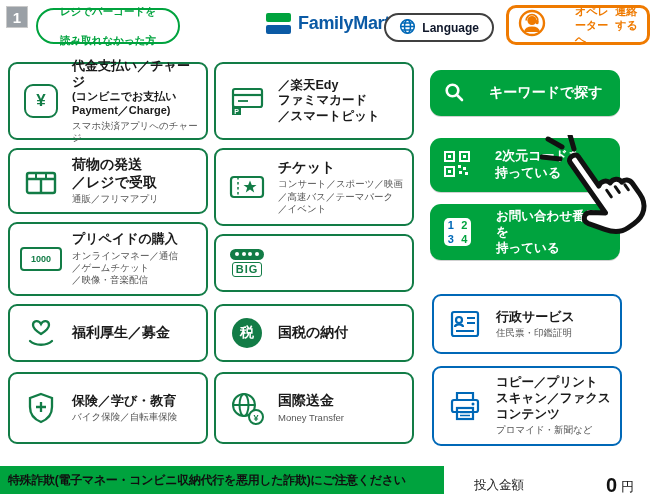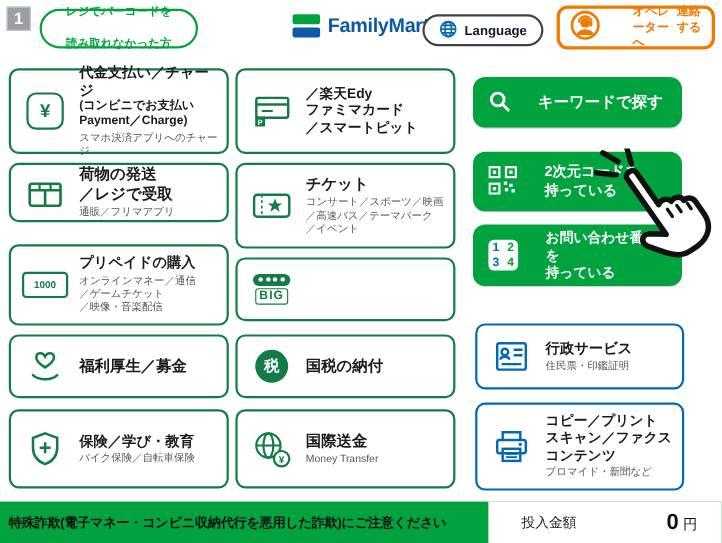--- a/index.html
+++ b/index.html
@@ -67,21 +67,21 @@
     grid-template-columns:1fr 1fr; place-items:center; font-size:11px; font-weight:bold; }
   .numgrid span:nth-child(odd)  { color:#0068b7; }
   .numgrid span:nth-child(even) { color:#00a33e; }
   .svc { left:432px; width:190px; }
 
   
   .hand-cursor { position:absolute; left:540px; top:135px; width:115px; height:115px; z-index:30;
     pointer-events:none; }
 
   
-  .footer { position:absolute; left:0; bottom:0; width:656px; height:38px; background:#00a33e;
+  .footer { position:absolute; left:0; bottom:0; width:656px; height:28px; background:#00a33e;
     display:flex; align-items:center; }
   .warn { padding-left:8px; font-size:12px; font-weight:bold; color:#101010; letter-spacing:-0.3px; }
   .amount-panel { position:absolute; right:0; top:0; width:212px; height:38px; background:#ffffff;
     display:flex; align-items:center; }
   .amount-panel .lbl { margin-left:30px; font-size:12.5px; color:#222; }
   .amount-panel .val { margin-left:auto; font-size:20px; font-weight:bold; color:#111; }
   .amount-panel .unit { font-size:13px; color:#111; margin:3px 22px 0 4px; }
 </style>
 </head>
 <body>
@@ -137,21 +137,21 @@
         </div>
     </div>
     <div class="txt">
       <div class="t">代金支払い／チャージ</div>
       <div class="t s">(コンビニでお支払い</div>
       <div class="t s">Payment／Charge)</div>
       <div class="n">スマホ決済アプリへのチャージ</div>
     </div>
   </div>
 
-  <div class="card col1" style="top:148px;height:54px">
+  <div class="card col1" style="top:148px;height:66px">
     <div class="icon-wrap">
       <svg width="38" height="34" viewBox="0 0 38 34" fill="none" stroke="#127c46" stroke-width="2.4">
         <rect x="5" y="9" width="28" height="20" rx="2"></rect>
         <path d="M5,15 h28 M19,15 v14"></path>
         <path d="M14,9 v6 M24,9 v6" stroke-width="2"></path>
       </svg>
     </div>
     <div class="txt">
       <div class="t big">荷物の発送</div>
       <div class="t big">／レジで受取</div>

